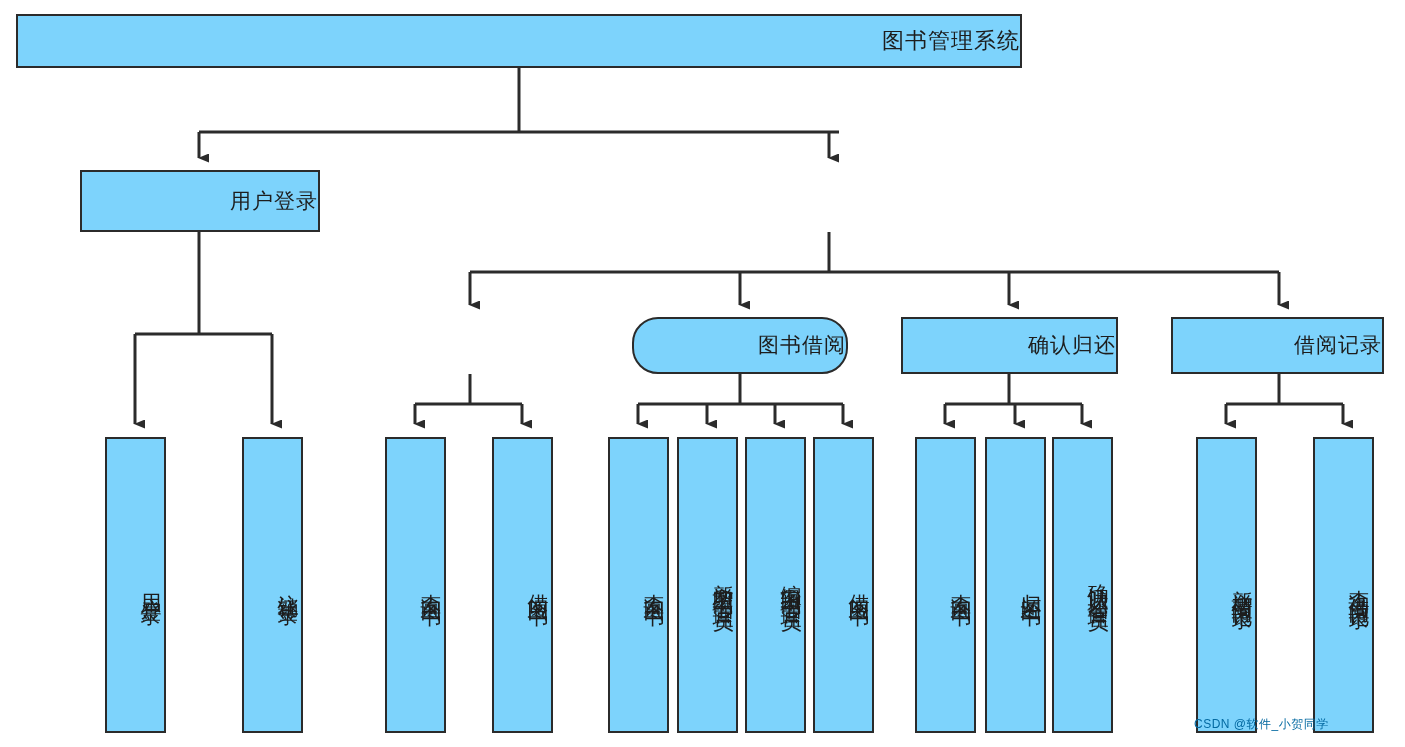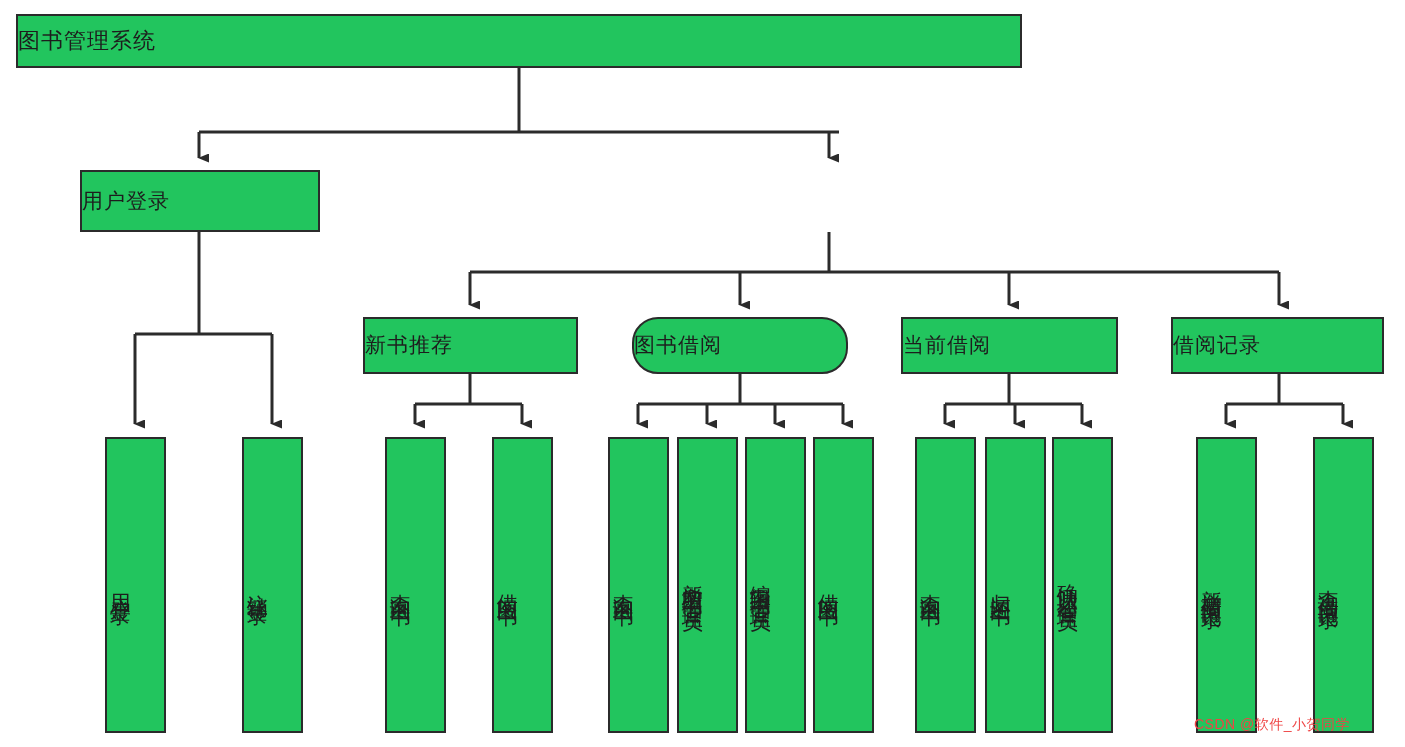--- a/index.html
+++ b/index.html
@@ -18,25 +18,25 @@
   svg#edges{
     position:absolute;
     left:0; top:0;
     width:1405px;
     height:747px;
     pointer-events:none;
   }
   .node{
     position:absolute;
     box-sizing:border-box;
-    background:#22c55e;
+    background:#7dd3fc;
     border:2.5px solid #2b2b2b;
     display:flex;
     align-items:center;
-    justify-content:flex-start;
+    justify-content:flex-end;
     z-index:2;
   }
   .node-label{
     font-size:21px;
     line-height:1.25;
     letter-spacing:1px;
     color:#1d1d1d;
     text-align:center;
     white-space:nowrap;
   }
@@ -44,22 +44,22 @@
     writing-mode:vertical-rl;
     text-orientation:upright;
     letter-spacing:4px;
     white-space:normal;
     font-size:21px;
     max-height:275px;
   }
   .node.root .node-label{ font-size:22px; }
   .watermark{
     position:absolute;
-    font-size:14px;
-    color:#ef4444;
+    font-size:12px;
+    color:#0369a1;
     letter-spacing:0.5px;
     white-space:nowrap;
     z-index:3;
     user-select:none;
   }
 </style>
 </head>
 <body>
 
 <div id="canvas">
@@ -116,30 +116,27 @@
 
   <div class="node root" style="left:16px; top:14px; width:1006px; height:54px;">
     <span class="node-label">图书管理系统</span>
   </div>
 
   <div class="node" style="left:80px; top:170px; width:240px; height:62px;">
     <span class="node-label">用户登录</span>
   </div>
 
 
-  <div class="node" style="left:363px; top:317px; width:215px; height:57px;">
-    <span class="node-label">新书推荐</span>
-  </div>
 
   <div class="node" style="left:632px; top:317px; width:216px; height:57px;border-radius:26px;">
     <span class="node-label">图书借阅</span>
   </div>
 
   <div class="node" style="left:901px; top:317px; width:217px; height:57px;">
-    <span class="node-label">当前借阅</span>
+    <span class="node-label">确认归还</span>
   </div>
 
   <div class="node" style="left:1171px; top:317px; width:213px; height:57px;">
     <span class="node-label">借阅记录</span>
   </div>
 
   <div class="node leaf" style="left:105px; top:437px; width:61px; height:296px;">
     <span class="node-label">用户登录</span>
   </div>
 

